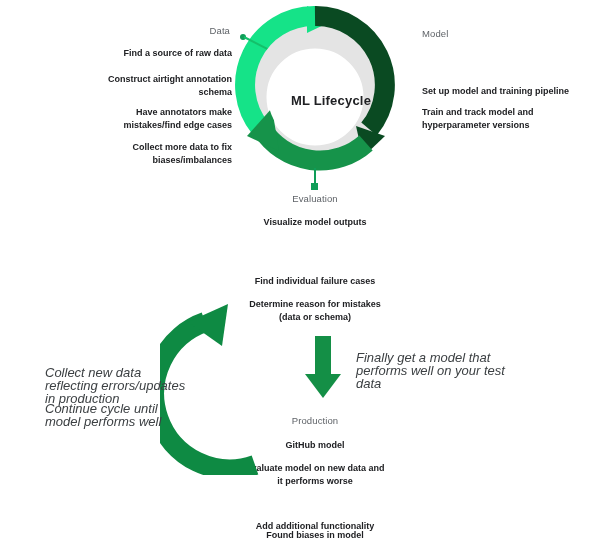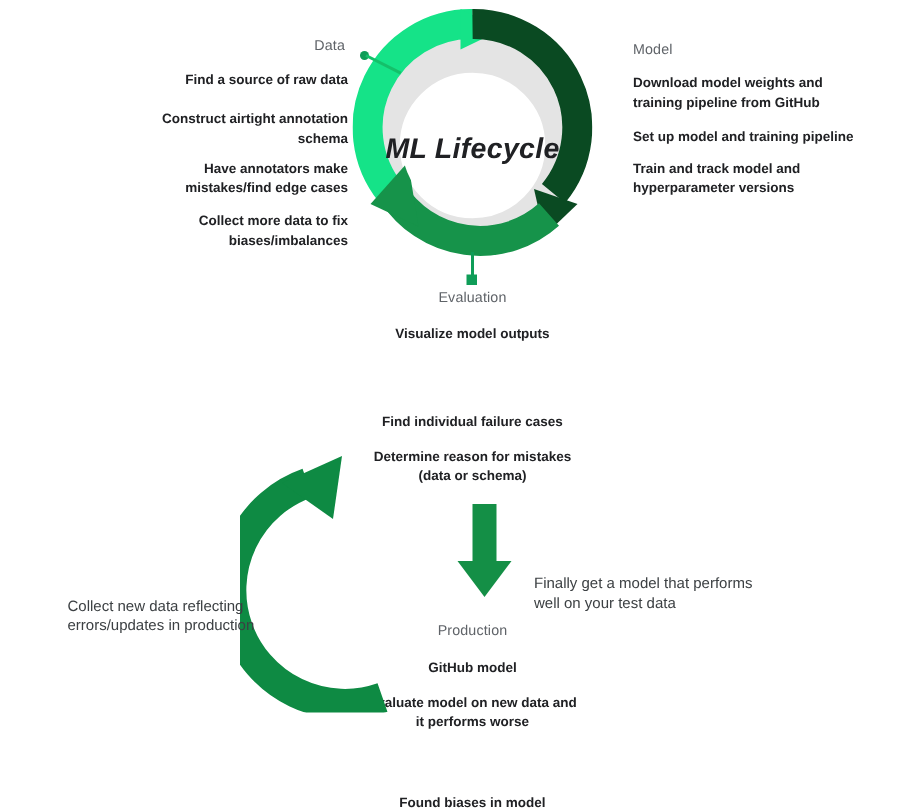--- a/index.html
+++ b/index.html
@@ -9,40 +9,38 @@
     font-family:"Liberation Sans", sans-serif;
     color:#202124;
     overflow:hidden;
   }
   .stage{position:absolute;inset:0;}
 
   
   .ring-wrap{position:absolute;left:235px;top:5px;width:160px;height:190px;}
   .ring-svg{position:absolute;left:0;top:0;}
   .center-label{
-    position:absolute;left:0;top:0;width:160px;height:190px;
+    position:absolute;left:16px;top:0;width:160px;height:190px;
     display:flex;align-items:center;justify-content:center;
-    font-size:19px;font-weight:bold;color:#202124;letter-spacing:.2px;
+    font-size:13px;font-weight:bold;color:#202124;letter-spacing:.2px;
     pointer-events:none;
-    font-style:italic;
   }
 
   
   .phase-title{
     position:absolute;font-size:9.5px;color:#5f6368;font-weight:normal;
     letter-spacing:.1px;white-space:nowrap;
   }
   .item{
     position:absolute;font-size:9px;font-weight:bold;color:#202124;
     line-height:12.5px;
   }
   .note{
-    position:absolute;font-size:10px;color:#3c4043;
+    position:absolute;font-size:13px;font-style:italic;color:#3c4043;
     line-height:13px;
-    margin-top:32px;
   }
 
   
   .col-right{left:422px;text-align:left;}
   
   .col-left{text-align:right;}
 
   .center-col{text-align:center;}
 
   
@@ -93,43 +91,44 @@
 
   <div class="phase-title col-left" style="left:100px;top:25px;width:130px;">Data</div>
 
   <div class="item col-left" style="left:80px;top:47px;width:152px;">Find a source of raw data</div>
   <div class="item col-left" style="left:80px;top:73px;width:152px;">Construct airtight annotation schema</div>
   <div class="item col-left" style="left:80px;top:106px;width:152px;">Have annotators make mistakes/find edge cases</div>
   <div class="item col-left" style="left:80px;top:141px;width:152px;">Collect more data to fix biases/imbalances</div>
 
   <div class="phase-title col-right" style="top:28px;width:170px;">Model</div>
 
-  <div class="item col-right" style="top:49px;width:160px;">Download model weights and training pipeline from GitHub</div>
   <div class="item col-right" style="top:85px;width:160px;">Set up model and training pipeline</div>
   <div class="item col-right" style="top:106px;width:150px;">Train and track model and hyperparameter versions</div>
 
   <div class="phase-title center-col" style="left:255px;top:193px;width:120px;">Evaluation</div>
 
   <div class="item center-col" style="left:245px;top:216px;width:140px;">Visualize model outputs</div>
   <div class="item center-col" style="left:245px;top:275px;width:140px;">Find individual failure cases</div>
   <div class="item center-col" style="left:245px;top:298px;width:140px;">Determine reason for mistakes (data or schema)</div>
 
   <svg class="down-arrow" viewBox="0 0 40 62">
     <polygon points="12,0 28,0 28,38 38,38 20,62 2,38 12,38" fill="#148F46"></polygon>
   </svg>
 
   <div class="note" style="left:356px;top:351px;width:160px;">Finally get a model that performs well on your test data</div>
 
   <div class="phase-title center-col" style="left:255px;top:415px;width:120px;">Production</div>
 
   <div class="item center-col" style="left:245px;top:439px;width:140px;">GitHub model</div>
   <div class="item center-col" style="left:245px;top:462px;width:140px;">Evaluate model on new data and it performs worse</div>
   <div class="item center-col" style="left:245px;top:497px;width:140px;margin-top:32px;">Found biases in model</div>
+  <div class="item center-col" style="left:245px;top:520px;width:140px;">Add additional functionality</div>
 
   <svg class="curve-arrow" viewBox="0 0 105 175">
     <path d="M 95 165
              A 72 72 0 1 1 45 22" fill="none" stroke="#0E8A43" stroke-width="20" stroke-linecap="butt"></path>
     <polygon points="28,22 68,4 62,46" fill="#0E8A43"></polygon>
   </svg>
 
   <div class="note" style="left:45px;top:366px;width:150px;">Collect new data reflecting errors/updates in production</div>
+  <div class="note" style="left:45px;top:402px;width:150px;">Continue cycle until model performs well</div>
 
 </div>
 
 </body></html>

